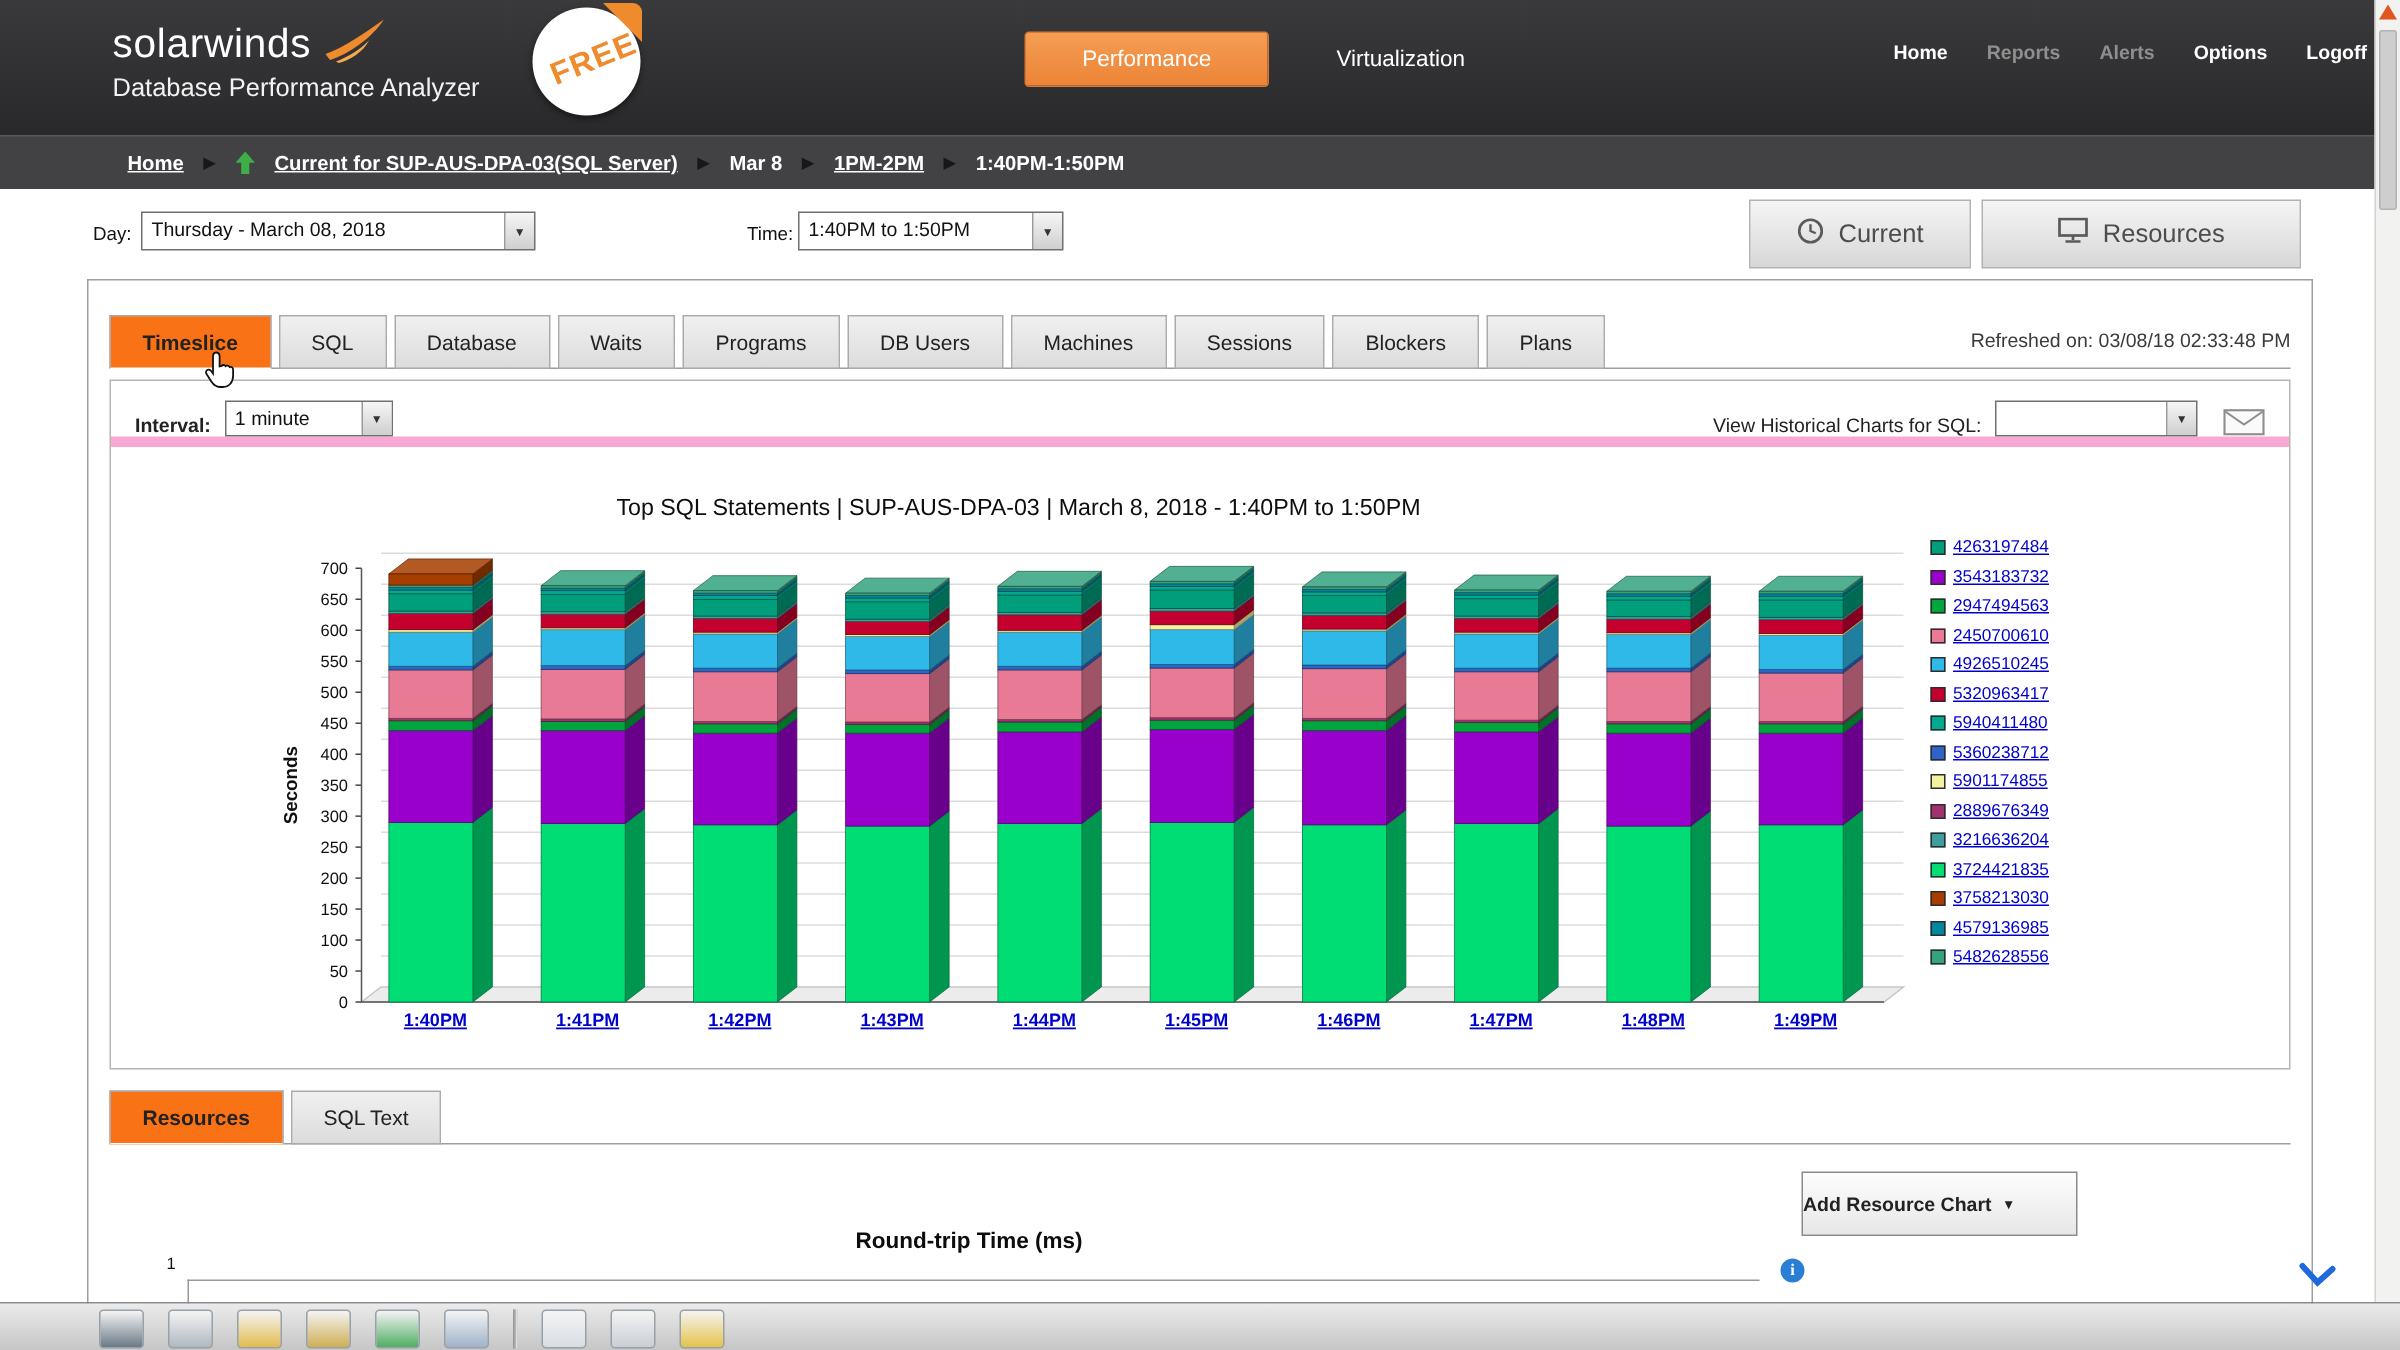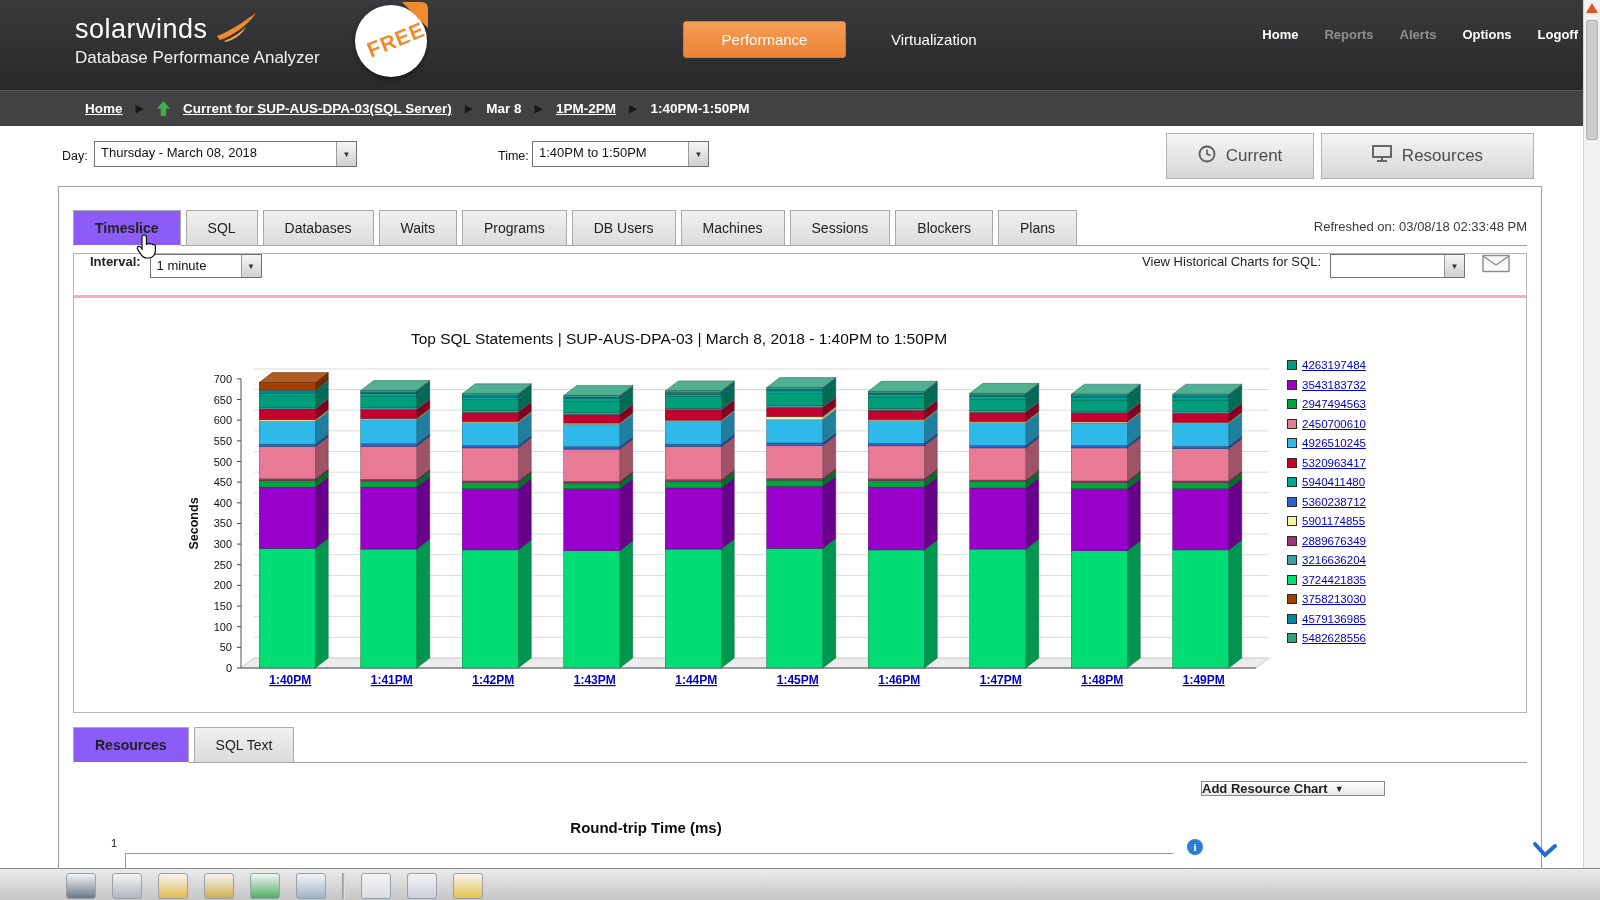--- a/index.html
+++ b/index.html
@@ -36,38 +36,38 @@
   .sel-txt{flex:1;padding:3px 6px 0 6px;white-space:nowrap;overflow:hidden;}
   .sel-btn{width:20px;background:linear-gradient(#f6f6f6,#cfcfcf);border-left:1px solid #9a9a9a;display:flex;align-items:center;justify-content:center;font-size:8px;color:#333;}
   .view-btn{position:absolute;display:flex;align-items:center;justify-content:center;gap:10px;font-size:17px;cursor:pointer;}
   .view-btn.dark{background:#171717;color:#fff;font-weight:bold;}
   .view-btn.lite{background:linear-gradient(#f5f5f5,#d7d7d7);border:1px solid #b2b2b2;color:#4c4c4c;}
 
   
   .panel{position:absolute;left:58px;top:186px;width:1484px;height:760px;background:#fff;border:1px solid #9e9e9e;}
   .tab-strip{position:absolute;left:14px;top:22px;right:14px;display:flex;align-items:flex-end;border-bottom:1px solid #9e9e9e;}
   .tab{height:36px;line-height:35px;padding:0 21px;background:linear-gradient(#f0f0f0,#dcdcdc);border:1px solid #ababab;margin-right:5px;font-size:14px;color:#222;margin-bottom:-1px;cursor:pointer;white-space:nowrap;}
-  .tab.active{background:#8b5cf6;border-bottom:1px solid #fff;font-weight:bold;}
+  .tab.active{background:#f97316;border-bottom:1px solid #fff;font-weight:bold;}
   .refreshed{margin-left:auto;font-size:13px;color:#3a3a3a;line-height:36px;}
 
   .inner{position:absolute;left:14px;top:66px;width:1454px;height:460px;border:1px solid #b5b5b5;}
-  .interval-row{position:absolute;left:0;top:0;width:100%;height:44px;border-bottom:3px solid #f9a8d4;display:flex;align-items:flex-start;padding:0 16px;gap:9px;font-size:13px;color:#222;}
+  .interval-row{position:absolute;left:0;top:0;width:100%;height:44px;border-bottom:7px solid #f9a8d4;display:flex;align-items:flex-end;padding:0 16px;gap:9px;font-size:13px;color:#222;}
   .bold-lbl{font-weight:bold;}
   .flex-spacer{flex:1;}
   .envelope{margin-left:8px;cursor:pointer;display:flex;align-items:center;}
 
   .chart-title{position:absolute;left:20px;top:76px;width:1170px;text-align:center;font-size:15.5px;font-weight:normal;color:#0d0d0d;}
   #chartSvg{position:absolute;left:2px;top:96px;width:1210px;height:345px;}
   .legend{position:absolute;left:1213px;top:104px;display:flex;flex-direction:column;gap:5px;}
   .legend-item{display:flex;align-items:center;gap:5px;height:14.5px;cursor:pointer;}
   .swatch{width:10px;height:10px;border:1px solid #2c2c2c;flex:none;}
   .legend-link{font-size:11.5px;color:#0000cc;text-decoration:underline;white-space:nowrap;}
 
   .bottom-strip{position:absolute;left:14px;top:540px;right:14px;display:flex;align-items:flex-end;border-bottom:1px solid #9e9e9e;}
-  .add-btn{position:absolute;left:1142px;top:594px;width:184px;height:15px;background:linear-gradient(#fdfdfd,#e7e7e7);border:1px solid #8a8a8a;font-size:13px;font-weight:bold;color:#222;display:flex;align-items:center;justify-content:flex-start;gap:7px;cursor:pointer;}
+  .add-btn{position:absolute;left:1142px;top:594px;width:184px;height:43px;background:linear-gradient(#fdfdfd,#e7e7e7);border:1px solid #8a8a8a;font-size:13px;font-weight:bold;color:#222;display:flex;align-items:center;justify-content:flex-start;gap:7px;cursor:pointer;}
   .caret{font-size:9px;}
   .rt-title{position:absolute;left:62px;top:632px;width:1050px;text-align:center;font-weight:bold;font-size:15px;color:#0d0d0d;}
   .rt-tick{position:absolute;left:52px;top:650px;font-size:11px;color:#111;}
   .rt-chart{position:absolute;left:66px;top:666px;width:1048px;height:60px;border-top:1px solid #9a9a9a;border-left:1px solid #9a9a9a;}
   .info-icon{position:absolute;left:1128px;top:652px;width:16px;height:16px;border-radius:50%;background:#2a7fd4;color:#fff;font-size:11px;font-weight:bold;font-family:"Liberation Serif",serif;display:flex;align-items:center;justify-content:center;cursor:pointer;}
 
   
   .taskbar{position:absolute;left:0;top:868px;width:1600px;height:32px;background:linear-gradient(#ebebeb,#c6c6c6);border-top:1px solid #8a8a8a;display:flex;align-items:flex-start;gap:16px;padding:4px 0 0 66px;}
   .tb-icon{width:30px;height:26px;border:1px solid #98a0a8;border-radius:3px;cursor:pointer;}
   .tb-div{width:3px;height:26px;background:#b5b5b5;border-left:1px solid #999;border-right:1px solid #ddd;}
@@ -152,21 +152,21 @@
           <line x1="10" y1="12" x2="10" y2="15" stroke="#5a5a5a" stroke-width="1.8"></line>
           <line x1="5" y1="16" x2="15" y2="16" stroke="#5a5a5a" stroke-width="1.8"></line>
         </svg></span>
     <span>Resources</span>
   </div>
 
   <div class="panel">
     <div class="tab-strip" id="tabStrip">
         <div class="tab active">Timeslice</div>
         <div class="tab">SQL</div>
-        <div class="tab">Databases</div>
+        <div class="tab">Database</div>
         <div class="tab">Waits</div>
         <div class="tab">Programs</div>
         <div class="tab">DB Users</div>
         <div class="tab">Machines</div>
         <div class="tab">Sessions</div>
         <div class="tab">Blockers</div>
         <div class="tab">Plans</div>
         <span class="refreshed">Refreshed on: 03/08/18 02:33:48 PM</span>
       </div>
 

